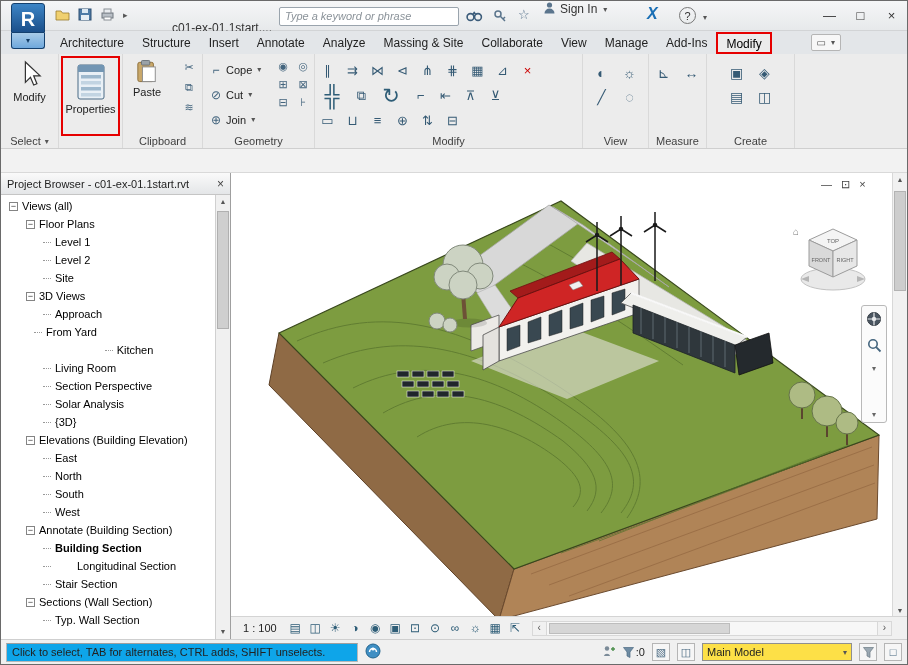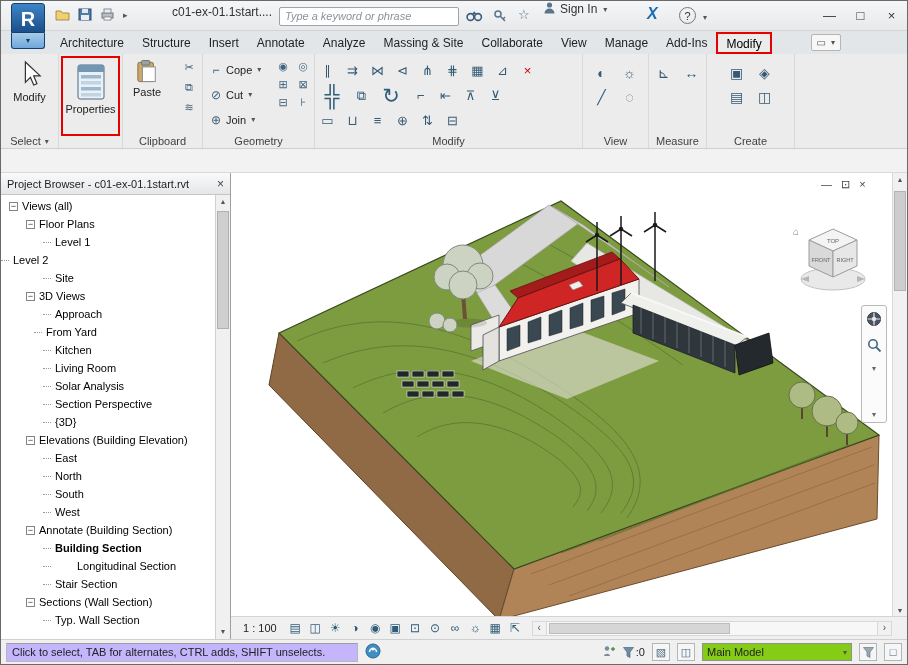--- a/index.html
+++ b/index.html
@@ -6,21 +6,21 @@
   *{box-sizing:border-box;}
   .app{position:relative;width:908px;height:665px;background:#fff;font-family:"Liberation Sans",sans-serif;overflow:hidden;border:1px solid #6a6a6a;}
   
   .titlebar{position:absolute;top:0;left:0;right:0;height:30px;background:linear-gradient(#f5f6f7,#e7e9eb);border-bottom:1px solid #d2d4d6;}
   .logo{position:absolute;left:10px;top:2px;width:34px;height:48px;z-index:20;cursor:default;}
   .logo-r{height:30px;background:linear-gradient(#3d85c6,#1b4f8a);color:#fff;font-weight:bold;font-size:20px;text-align:center;line-height:30px;border:1px solid #14406e;border-radius:3px 3px 0 0;}
   .logo-arrow{height:16px;background:linear-gradient(#a8cbe8,#6fa8dc);text-align:center;font-size:8px;line-height:15px;color:#123c66;border:1px solid #14406e;border-top:none;border-radius:0 0 3px 3px;}
   .qat{position:absolute;left:54px;top:7px;display:flex;gap:8px;align-items:center;}
   .qat-btn{display:inline-flex;align-items:center;}
   .qat-expand{font-size:9px;color:#555;}
-  .doc-title{position:absolute;left:150px;top:4px;width:142px;text-align:center;font-size:12px;color:#333;white-space:nowrap;overflow:hidden;}
+  .doc-title{position:absolute;left:150px;top:20px;width:142px;text-align:center;font-size:12px;color:#333;white-space:nowrap;overflow:hidden;}
   .searchbox{position:absolute;left:278px;top:5px;width:180px;height:19px;}
   .searchbox input{width:100%;height:100%;border:1px solid #9aa4ad;border-radius:2px;font-size:11px;padding:0 5px;font-family:"Liberation Sans",sans-serif;}
   .searchbox input::placeholder{font-style:italic;color:#8a9299;}
   .tb-ic{position:absolute;top:8px;display:inline-flex;align-items:center;}
   .star{font-size:13px;color:#55708a;top:6px;}
   .signin{position:absolute;left:542px;top:0;display:flex;align-items:center;gap:4px;font-size:12px;color:#333;}
   .dd{font-size:8px;color:#555;margin-left:2px;}
   .xlogo{position:absolute;left:646px;top:4px;font-size:16px;font-weight:bold;font-style:italic;color:#1a6fb5;}
   .help{position:absolute;left:678px;top:6px;width:17px;height:17px;border:1px solid #777;border-radius:50%;text-align:center;line-height:16px;font-size:11px;color:#333;}
   .help-dd{position:absolute;left:700px;top:12px;}
@@ -93,25 +93,25 @@
   .scale-btn{font-size:11px;color:#222;padding:1px 6px;white-space:nowrap;}
   .vb-icons{display:flex;gap:3px;margin-left:4px;}
   .vb-ic{width:17px;text-align:center;font-size:12px;color:#2e5d77;}
   .hscroll{flex:1;display:flex;align-items:center;margin-left:8px;height:15px;}
   .hs-left,.hs-right{width:15px;text-align:center;font-size:10px;color:#555;background:#f1f1f1;border:1px solid #d8d8d8;line-height:12px;height:15px;}
   .hs-track{flex:1;height:15px;background:#f7f7f7;border-top:1px solid #d8d8d8;border-bottom:1px solid #d8d8d8;position:relative;}
   .hs-thumb{position:absolute;left:2px;top:1px;bottom:1px;width:55%;background:#d6d6d6;border:1px solid #bdbdbd;}
   .corner{width:15px;height:23px;}
   
   .statusbar{position:absolute;bottom:0;left:0;right:0;height:25px;background:#f0f0f0;border-top:1px solid #cfcfcf;display:flex;align-items:center;padding:0 5px;gap:7px;font-size:11px;color:#222;}
-  .msgbox{width:352px;height:19px;line-height:17px;padding:0 5px;border:1px solid #b8b8b8;border-top-color:#9e9e9e;background:#c4b5fd;white-space:nowrap;overflow:hidden;}
+  .msgbox{width:352px;height:19px;line-height:17px;padding:0 5px;border:1px solid #b8b8b8;border-top-color:#9e9e9e;background:#0ea5e9;white-space:nowrap;overflow:hidden;}
   .sb-spacer{flex:1;}
   .sb-count{display:flex;align-items:center;gap:2px;}
   .sb-box{width:18px;height:18px;border:1px solid #b5b5b5;background:#f6f6f6;display:flex;align-items:center;justify-content:center;font-size:11px;color:#44657e;}
-  .combo{width:150px;height:18px;background:#84cc16;border:1px solid #8f8f8f;display:flex;align-items:center;justify-content:space-between;padding:0 4px;font-size:11px;color:#222;}
+  .combo{width:150px;height:18px;background:#fde047;border:1px solid #8f8f8f;display:flex;align-items:center;justify-content:space-between;padding:0 4px;font-size:11px;color:#222;}
 </style>
 </head>
 <body>
 
 <div class="app">
 
   <div class="titlebar">
     <div class="logo">
       <div class="logo-r">R</div>
       <div class="logo-arrow">▾</div>
@@ -361,55 +361,55 @@
             <span class="tree-label">Views (all)</span>
           </div>
           <div class="tree-row" style="padding-left: 25px;">
             <span class="expander">−</span>
             <span class="tree-label">Floor Plans</span>
           </div>
           <div class="tree-row" style="padding-left: 42px;">
             <span class="tree-dash"></span>
             <span class="tree-label">Level 1</span>
           </div>
-          <div class="tree-row" style="">
+          <div class="tree-row" style="padding-left: 42px;">
             <span class="tree-dash"></span>
             <span class="tree-label">Level 2</span>
           </div>
           <div class="tree-row" style="padding-left: 42px;">
             <span class="tree-dash"></span>
             <span class="tree-label">Site</span>
           </div>
           <div class="tree-row" style="padding-left: 25px;">
             <span class="expander">−</span>
             <span class="tree-label">3D Views</span>
           </div>
           <div class="tree-row" style="padding-left: 42px;">
             <span class="tree-dash"></span>
             <span class="tree-label">Approach</span>
           </div>
           <div class="tree-row" style="padding-left: 33px;">
             <span class="tree-dash"></span>
             <span class="tree-label">From Yard</span>
           </div>
-          <div class="tree-row" style="padding-left: 42px;">
+          <div class="tree-row" style="padding-left: 42px; justify-content: center;">
             <span class="tree-dash"></span>
             <span class="tree-label">Kitchen</span>
           </div>
           <div class="tree-row" style="padding-left: 42px;">
             <span class="tree-dash"></span>
             <span class="tree-label">Living Room</span>
           </div>
           <div class="tree-row" style="padding-left: 42px;">
             <span class="tree-dash"></span>
+            <span class="tree-label">Section Perspective</span>
+          </div>
+          <div class="tree-row" style="padding-left: 42px;">
+            <span class="tree-dash"></span>
             <span class="tree-label">Solar Analysis</span>
-          </div>
-          <div class="tree-row" style="padding-left: 42px;">
-            <span class="tree-dash"></span>
-            <span class="tree-label">Section Perspective</span>
           </div>
           <div class="tree-row" style="padding-left: 42px;">
             <span class="tree-dash"></span>
             <span class="tree-label">{3D}</span>
           </div>
           <div class="tree-row" style="padding-left: 25px;">
             <span class="expander">−</span>
             <span class="tree-label">Elevations (Building Elevation)</span>
           </div>
           <div class="tree-row" style="padding-left: 42px;">

